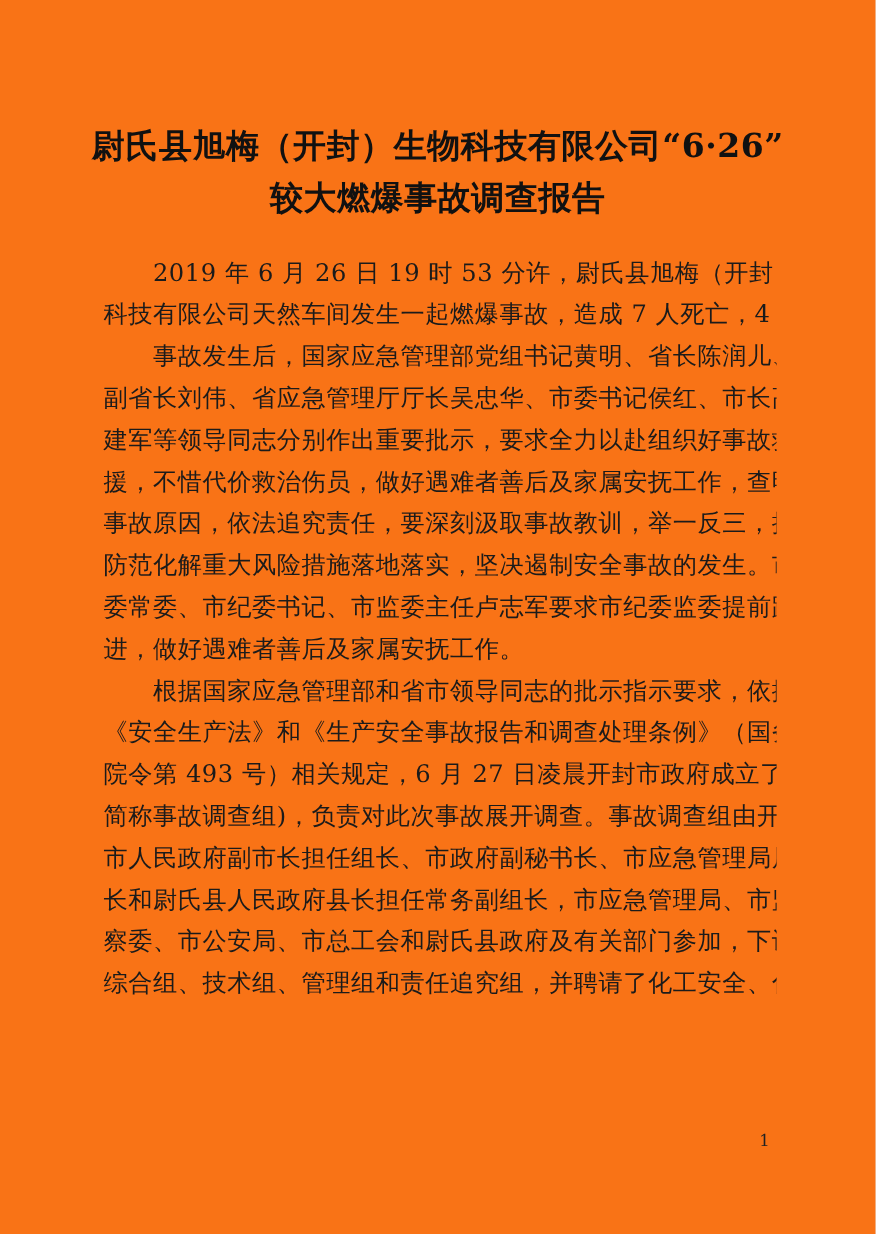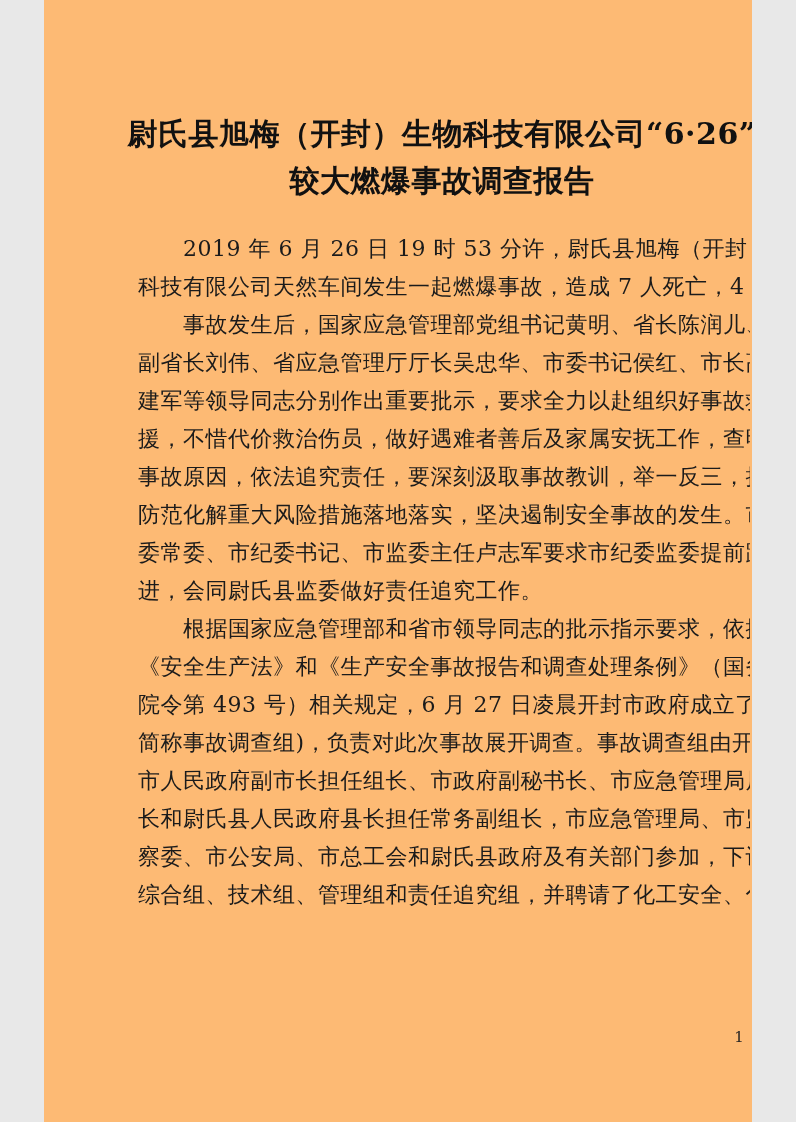--- a/index.html
+++ b/index.html
@@ -2,24 +2,24 @@
 <html><head>
 <meta charset="utf-8">
 <style>
   html, body {
     margin: 0;
     padding: 0;
     background: #e8e8e8;
   }
   .page {
     position: relative;
-    width: 708px;
+    width: 796px;
     height: 1122px;
     margin: 0 auto;
-    background: #fdba74;
+    background: #f97316;
     font-family: "DejaVu Serif", "Liberation Serif", serif;
     color: #1b1b1b;
     overflow: hidden;
     text-decoration: underline;
   }
   .title-block {
     position: absolute;
     top: 110px;
     left: 60px;
     width: 676px;
@@ -88,21 +88,21 @@
     </div>
 
     <div class="paragraph">
       <div class="line para-start">事故发生后，国家应急管理部党组书记黄明、省长陈润儿、</div>
       <div class="line">副省长刘伟、省应急管理厅厅长吴忠华、市委书记侯红、市长高</div>
       <div class="line">建军等领导同志分别作出重要批示，要求全力以赴组织好事故救</div>
       <div class="line">援，不惜代价救治伤员，做好遇难者善后及家属安抚工作，查明</div>
       <div class="line">事故原因，依法追究责任，要深刻汲取事故教训，举一反三，把</div>
       <div class="line">防范化解重大风险措施落地落实，坚决遏制安全事故的发生。市</div>
       <div class="line">委常委、市纪委书记、市监委主任卢志军要求市纪委监委提前跟</div>
-      <div class="line para-end">进，会同尉氏县监委做好责任追究工作。</div>
+      <div class="line para-end">进，做好遇难者善后及家属安抚工作。</div>
     </div>
 
     <div class="paragraph">
       <div class="line para-start">根据国家应急管理部和省市领导同志的批示指示要求，依据</div>
       <div class="line">《安全生产法》和《生产安全事故报告和调查处理条例》（国务</div>
       <div class="line">院令第 493 号）相关规定，6 月 27 日凌晨开封市政府成立了旭梅</div>
       <div class="line">简称事故调查组)，负责对此次事故展开调查。事故调查组由开封</div>
       <div class="line">市人民政府副市长担任组长、市政府副秘书长、市应急管理局局</div>
       <div class="line">长和尉氏县人民政府县长担任常务副组长，市应急管理局、市监</div>
       <div class="line">察委、市公安局、市总工会和尉氏县政府及有关部门参加，下设</div>

